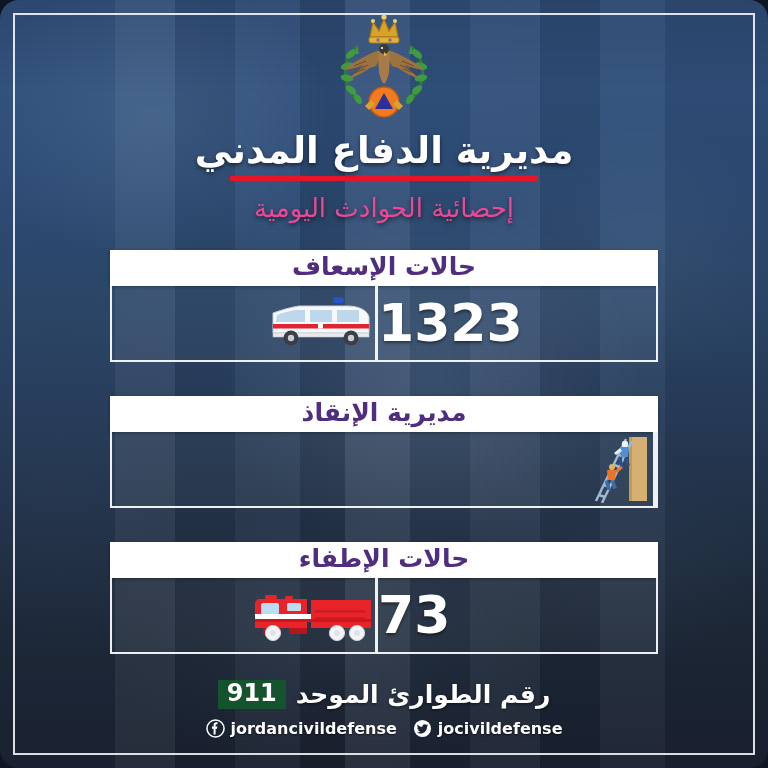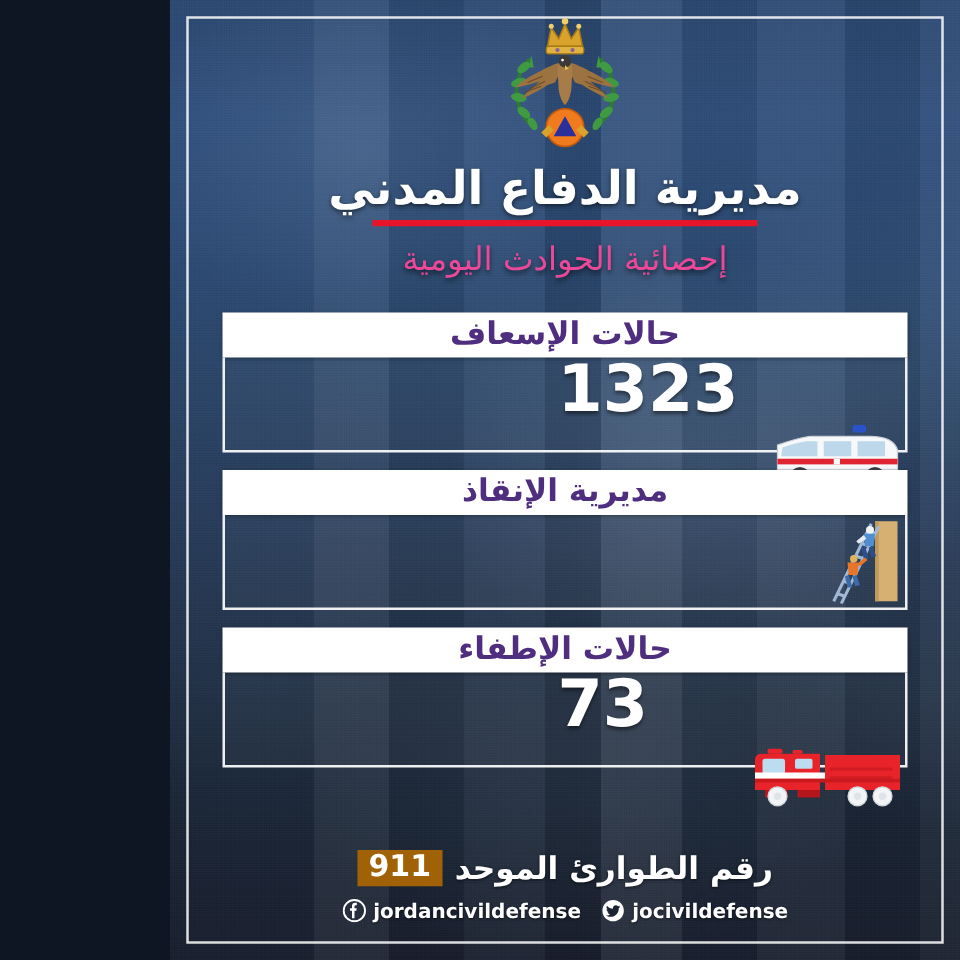--- a/index.html
+++ b/index.html
@@ -3,27 +3,28 @@
 <meta charset="utf-8">
 <title>Civil Defense Daily Statistics</title>
 <style>
   html,body{margin:0;padding:0;}
   body{
     width:768px;height:768px;overflow:hidden;
     font-family:"DejaVu Sans","Liberation Sans",sans-serif;
     background:#0f1623;
   }
   .poster{
-    position:relative;width:632px;height:768px;overflow:hidden;
+    position:relative;width:768px;height:768px;overflow:hidden;
     background:
       linear-gradient(180deg,
         #2d4a72 0%,
         #2e4d77 14%,
         #2b4straight 0%,
         #294straight 0%);
+    border-radius: 19px;
   }
   
   .bg-base{
     position:absolute;inset:0;
     background:linear-gradient(180deg,
       #2b4871 0%,
       #2e4e7b 12%,
       #2b4a74 26%,
       #2a4568 40%,
       #273d5c 52%,
@@ -86,31 +87,31 @@
   .red-rule{
     width:308px;height:5px;background:#e8142a;margin:2px auto 0 auto;border-radius:1px;
   }
   .sub-title{
     margin-top:12px;font-size:26px;font-weight:500;color:#ec4899;
     text-shadow:0 2px 4px rgba(0,0,0,.55);
   }
 
   
   .cards{position:absolute;left:0;right:0;top:250px;}
-  .card{position:relative;width:548px;margin:0 auto 14px auto;}
+  .card{position:relative;width:548px;margin:0 auto 34px auto;}
   .card-head{
     height:36px;background:#ffffff;display:flex;align-items:center;justify-content:center;
     box-shadow:0 1px 3px rgba(0,0,0,.35);
   }
   .card-head span{
     font-size:25px;font-weight:bold;color:#4f2d7f;line-height:1;padding-bottom:3px;
   }
   .card-body{
     height:74px;border:2px solid rgba(255,255,255,.92);border-top:none;
-    display:flex;flex-direction:column;position:relative;background:rgba(255,255,255,0.03);
+    display:flex;flex-direction:row;position:relative;background:rgba(255,255,255,0.03);
   }
   .cell-value{
     width:278px;display:flex;align-items:center;justify-content:flex-end;
     padding-left:0;padding-right:0;box-sizing:border-box;
   }
   .value-txt{
     font-family:"DejaVu Sans","Liberation Sans",sans-serif;
     font-size:52px;font-weight:bold;color:#ffffff;line-height:1;
     direction:ltr;margin-right:22px;text-shadow:0 2px 3px rgba(0,0,0,.45);
   }
@@ -123,21 +124,21 @@
 
   
   .footer{position:absolute;left:0;right:0;bottom:30px;text-align:center;}
   .emer-row{
     display:flex;align-items:center;justify-content:center;gap:10px;margin-bottom:10px;
   }
   .emer-label{
     font-size:25px;font-weight:bold;color:#ffffff;text-shadow:0 1px 3px rgba(0,0,0,.6);
   }
   .emer-badge{
-    background:#a16207;color:#ffffff;font-weight:bold;font-size:24px;
+    background:#14532d;color:#ffffff;font-weight:bold;font-size:24px;
     padding:1px 9px 3px 9px;line-height:1.05;direction:ltr;
   }
   .social-row{
     display:flex;align-items:flex-start;justify-content:center;gap:16px;direction:ltr;
   }
   .social{display:flex;align-items:center;gap:6px;}
   .social svg{display:block;}
   .handle{
     font-size:16px;font-weight:bold;color:#ffffff;letter-spacing:0px;
     text-shadow:0 1px 2px rgba(0,0,0,.6);

